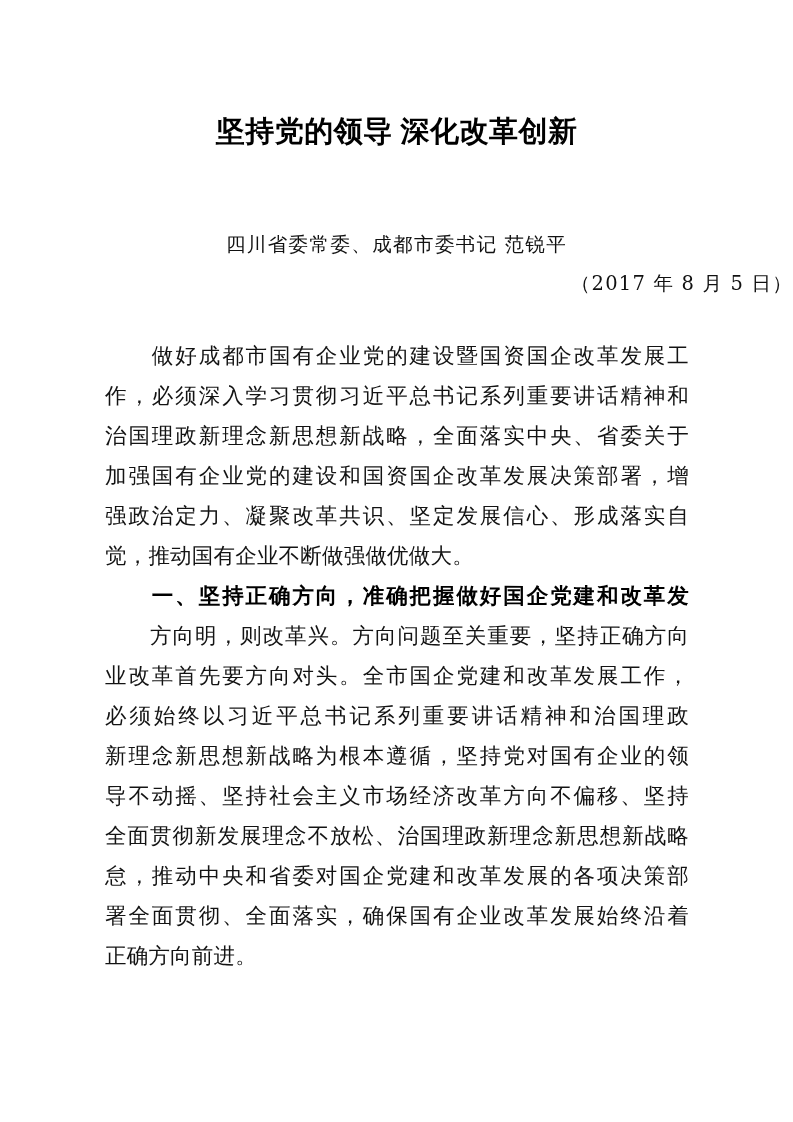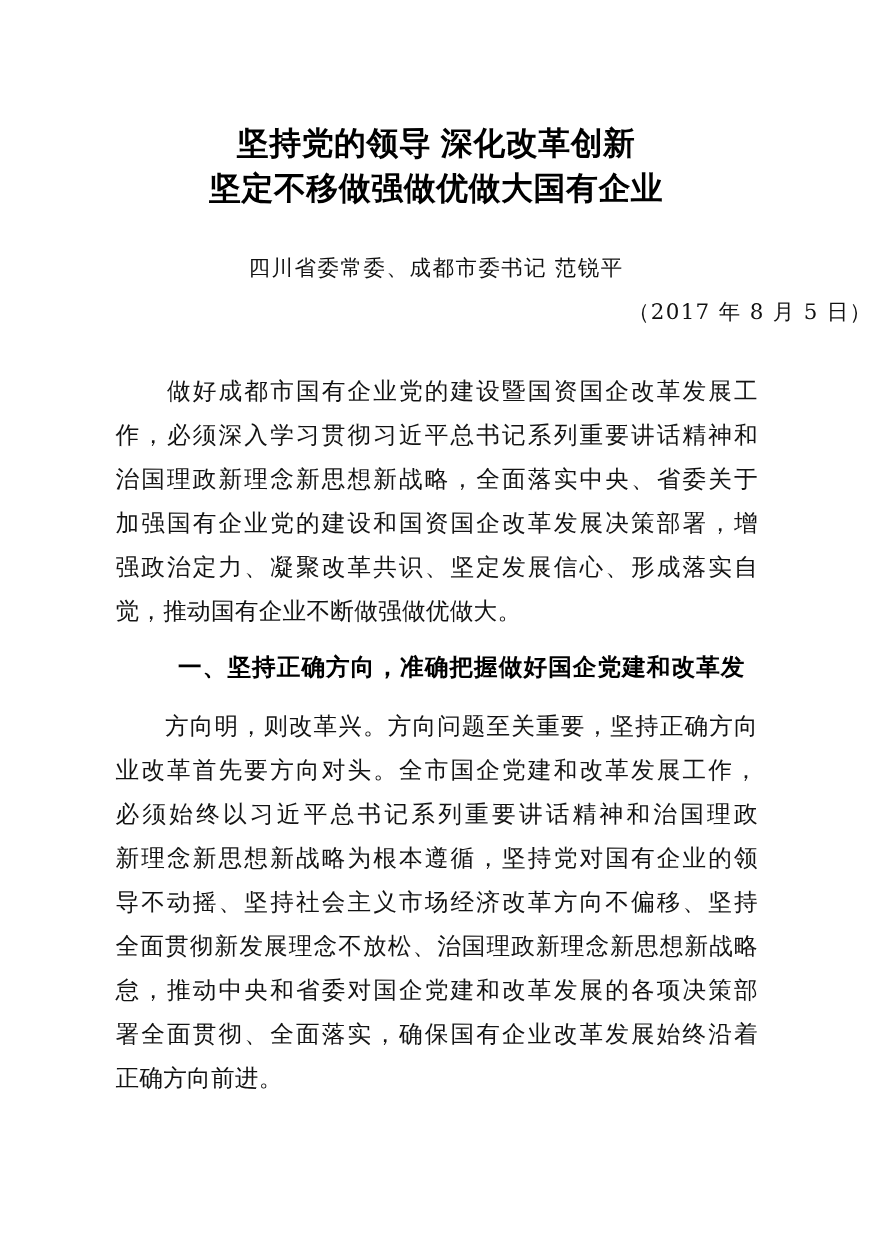--- a/index.html
+++ b/index.html
@@ -25,21 +25,21 @@
     background: #ffffff;
   }
 
   
   .doc-title {
     position: absolute;
     left: 0;
     top: 92px;
     width: 793px;
     text-align: center;
-    font-family: Liberation Sans, sans-serif;
+    font-family: Liberation Serif, serif;
     font-weight: 700;
     font-size: 29px;
     line-height: 41px;
     letter-spacing: 0.5px;
     color: #000;
   }
   .doc-title .tline { display: block; white-space: pre; }
 
   
   .byline {
@@ -99,41 +99,40 @@
     text-align: left;
     text-align-last: left;
   }
 
   .section-heading {
     font-family: "DejaVu Serif", "Liberation Serif", serif;
     font-weight: 700;
     font-size: 21.5px;
     line-height: 40px;
     color: #000;
-    margin: 12px;
+    margin: 0;
     letter-spacing: 0.2px;
   }
   .section-heading .ln { display: block; white-space: pre; }
   .section-heading .ln.full {
     text-align: justify;
     text-align-last: justify;
   }
   .section-heading .ln.last {
     text-align: left;
     text-align-last: left;
   }
 </style>
 </head>
 <body>
 
 <div class="page">
 
   <h1 class="doc-title">
     <span class="tline">坚持党的领导 深化改革创新</span>
-    <span class="tline">坚定不移做强做优做大国有企业</span>
   </h1>
 
   <div class="byline">四川省委常委、成都市委书记 范锐平</div>
 
   <div class="dateline">（2017 年 8 月 5 日）</div>
 
   <div class="body-block">
 
     <p class="para">
       <span class="ln full">　　做好成都市国有企业党的建设暨国资国企改革发展工</span>

